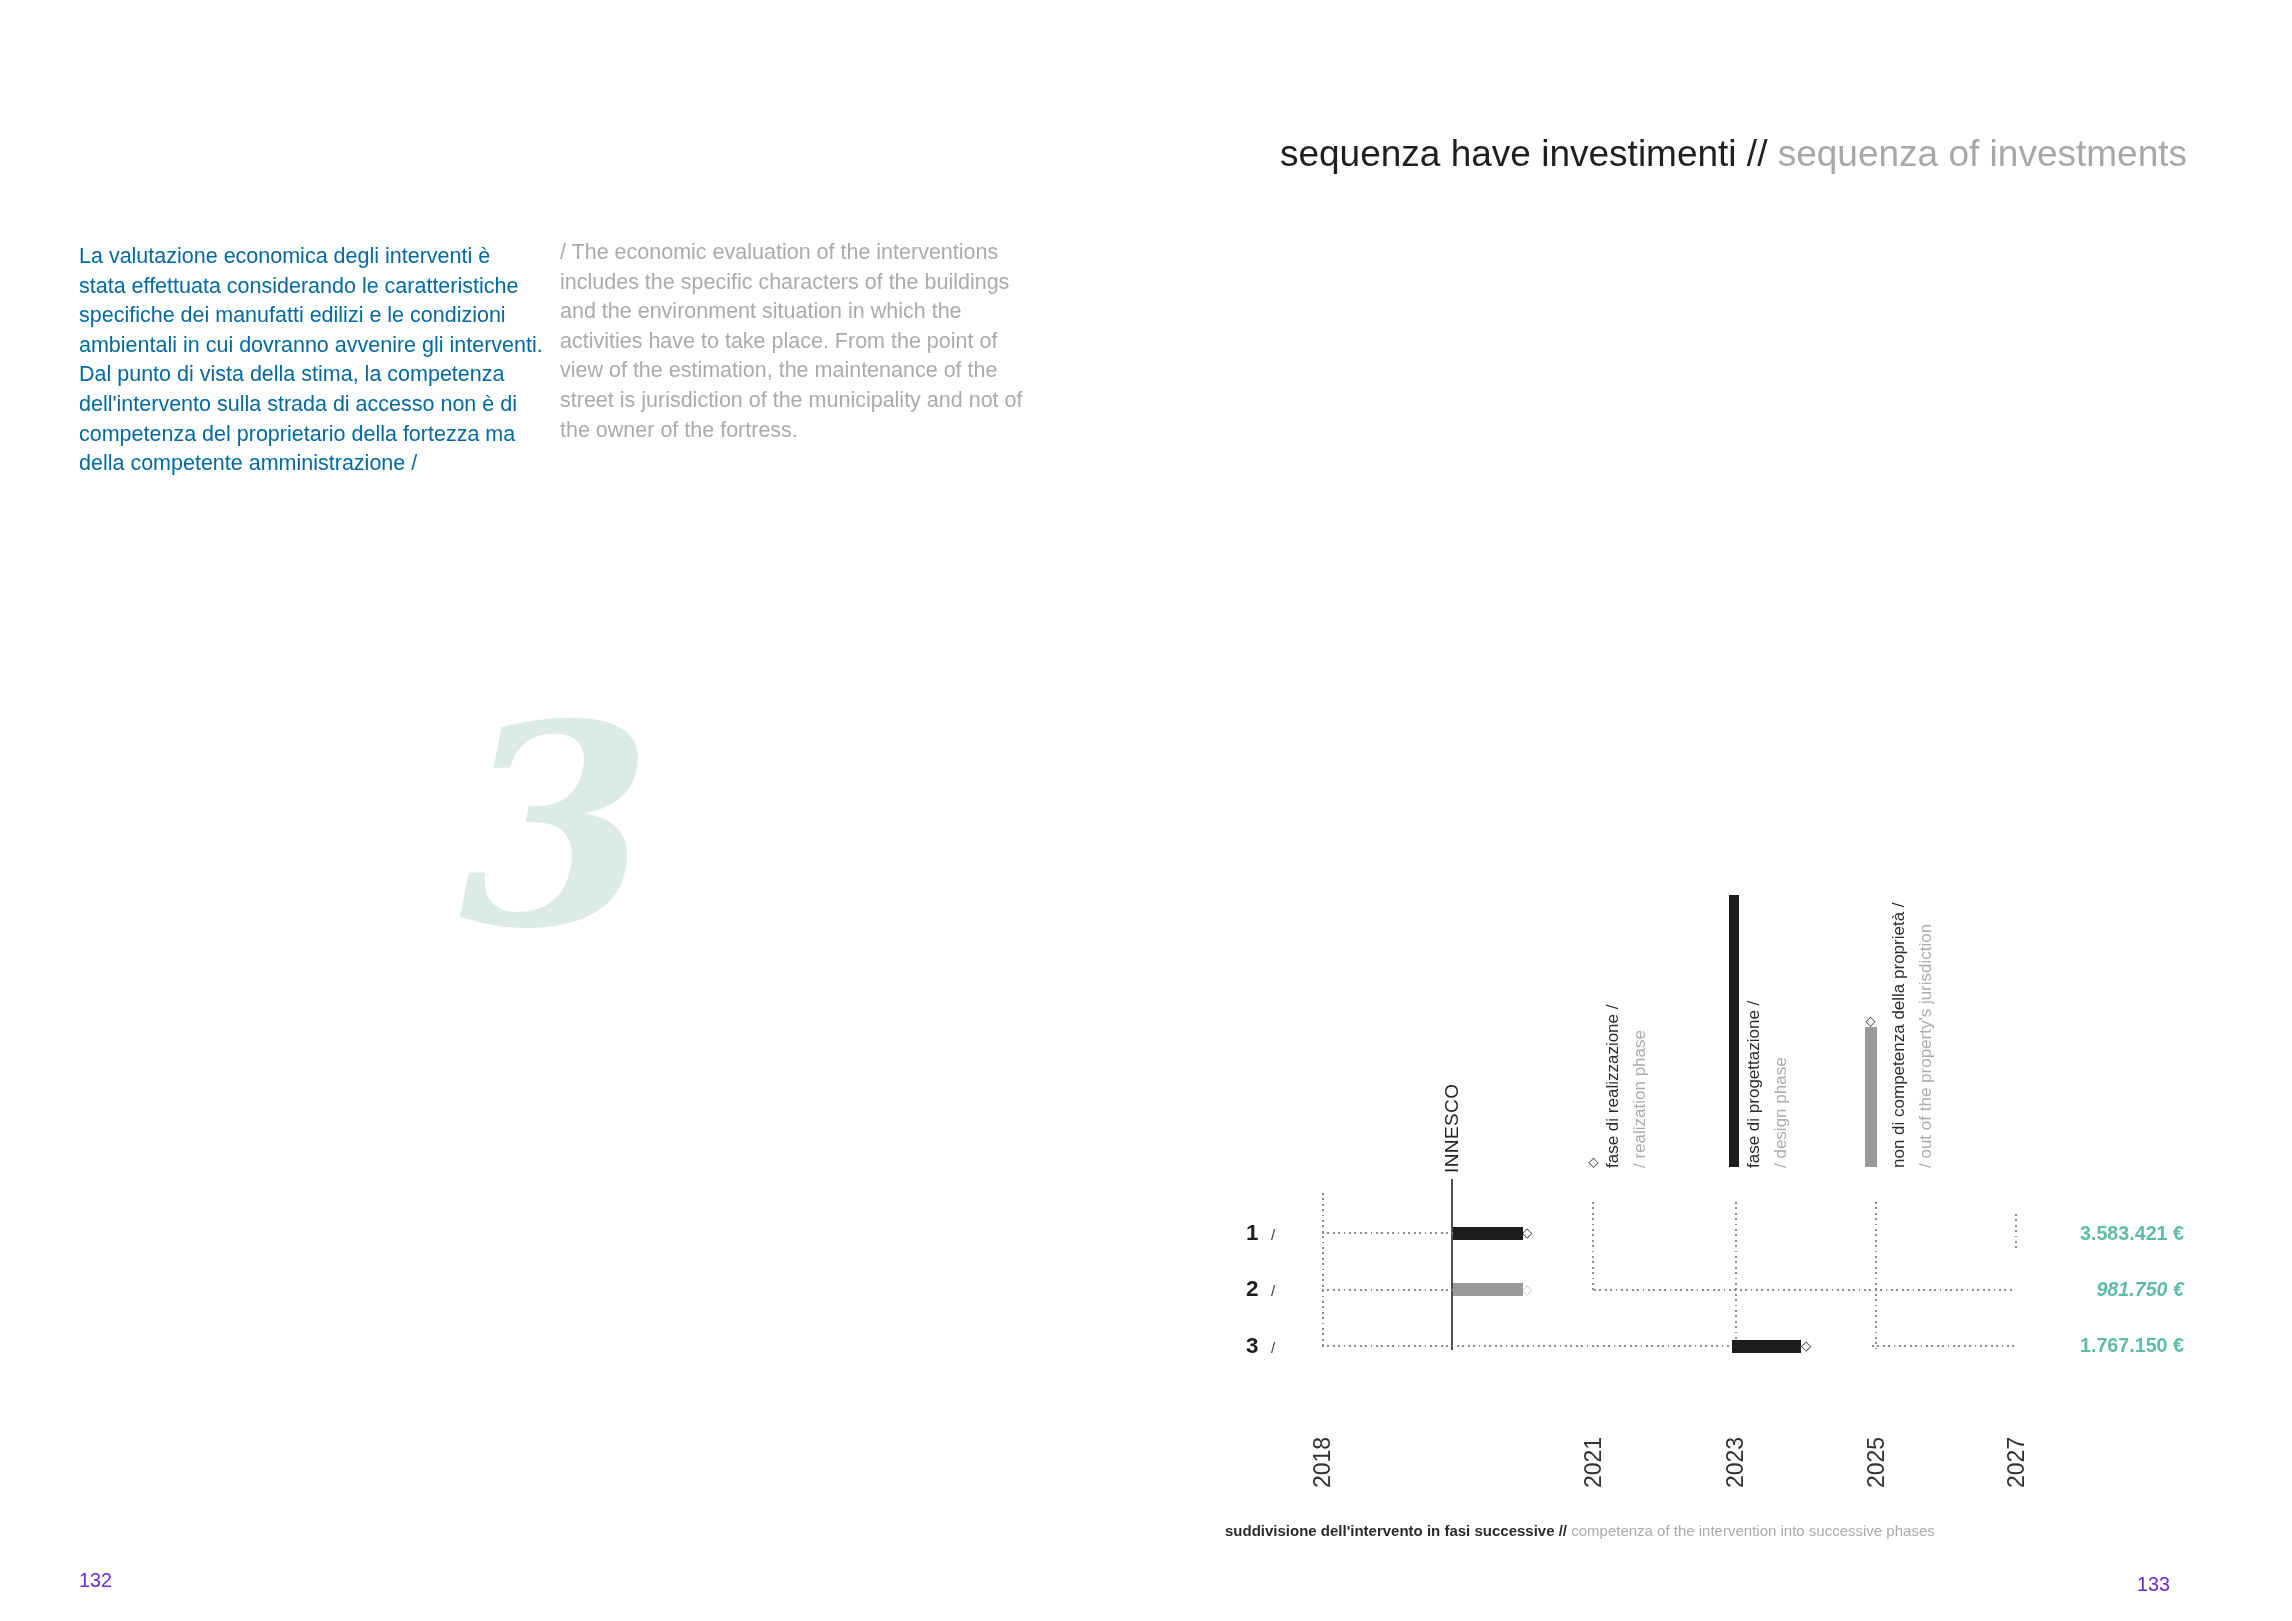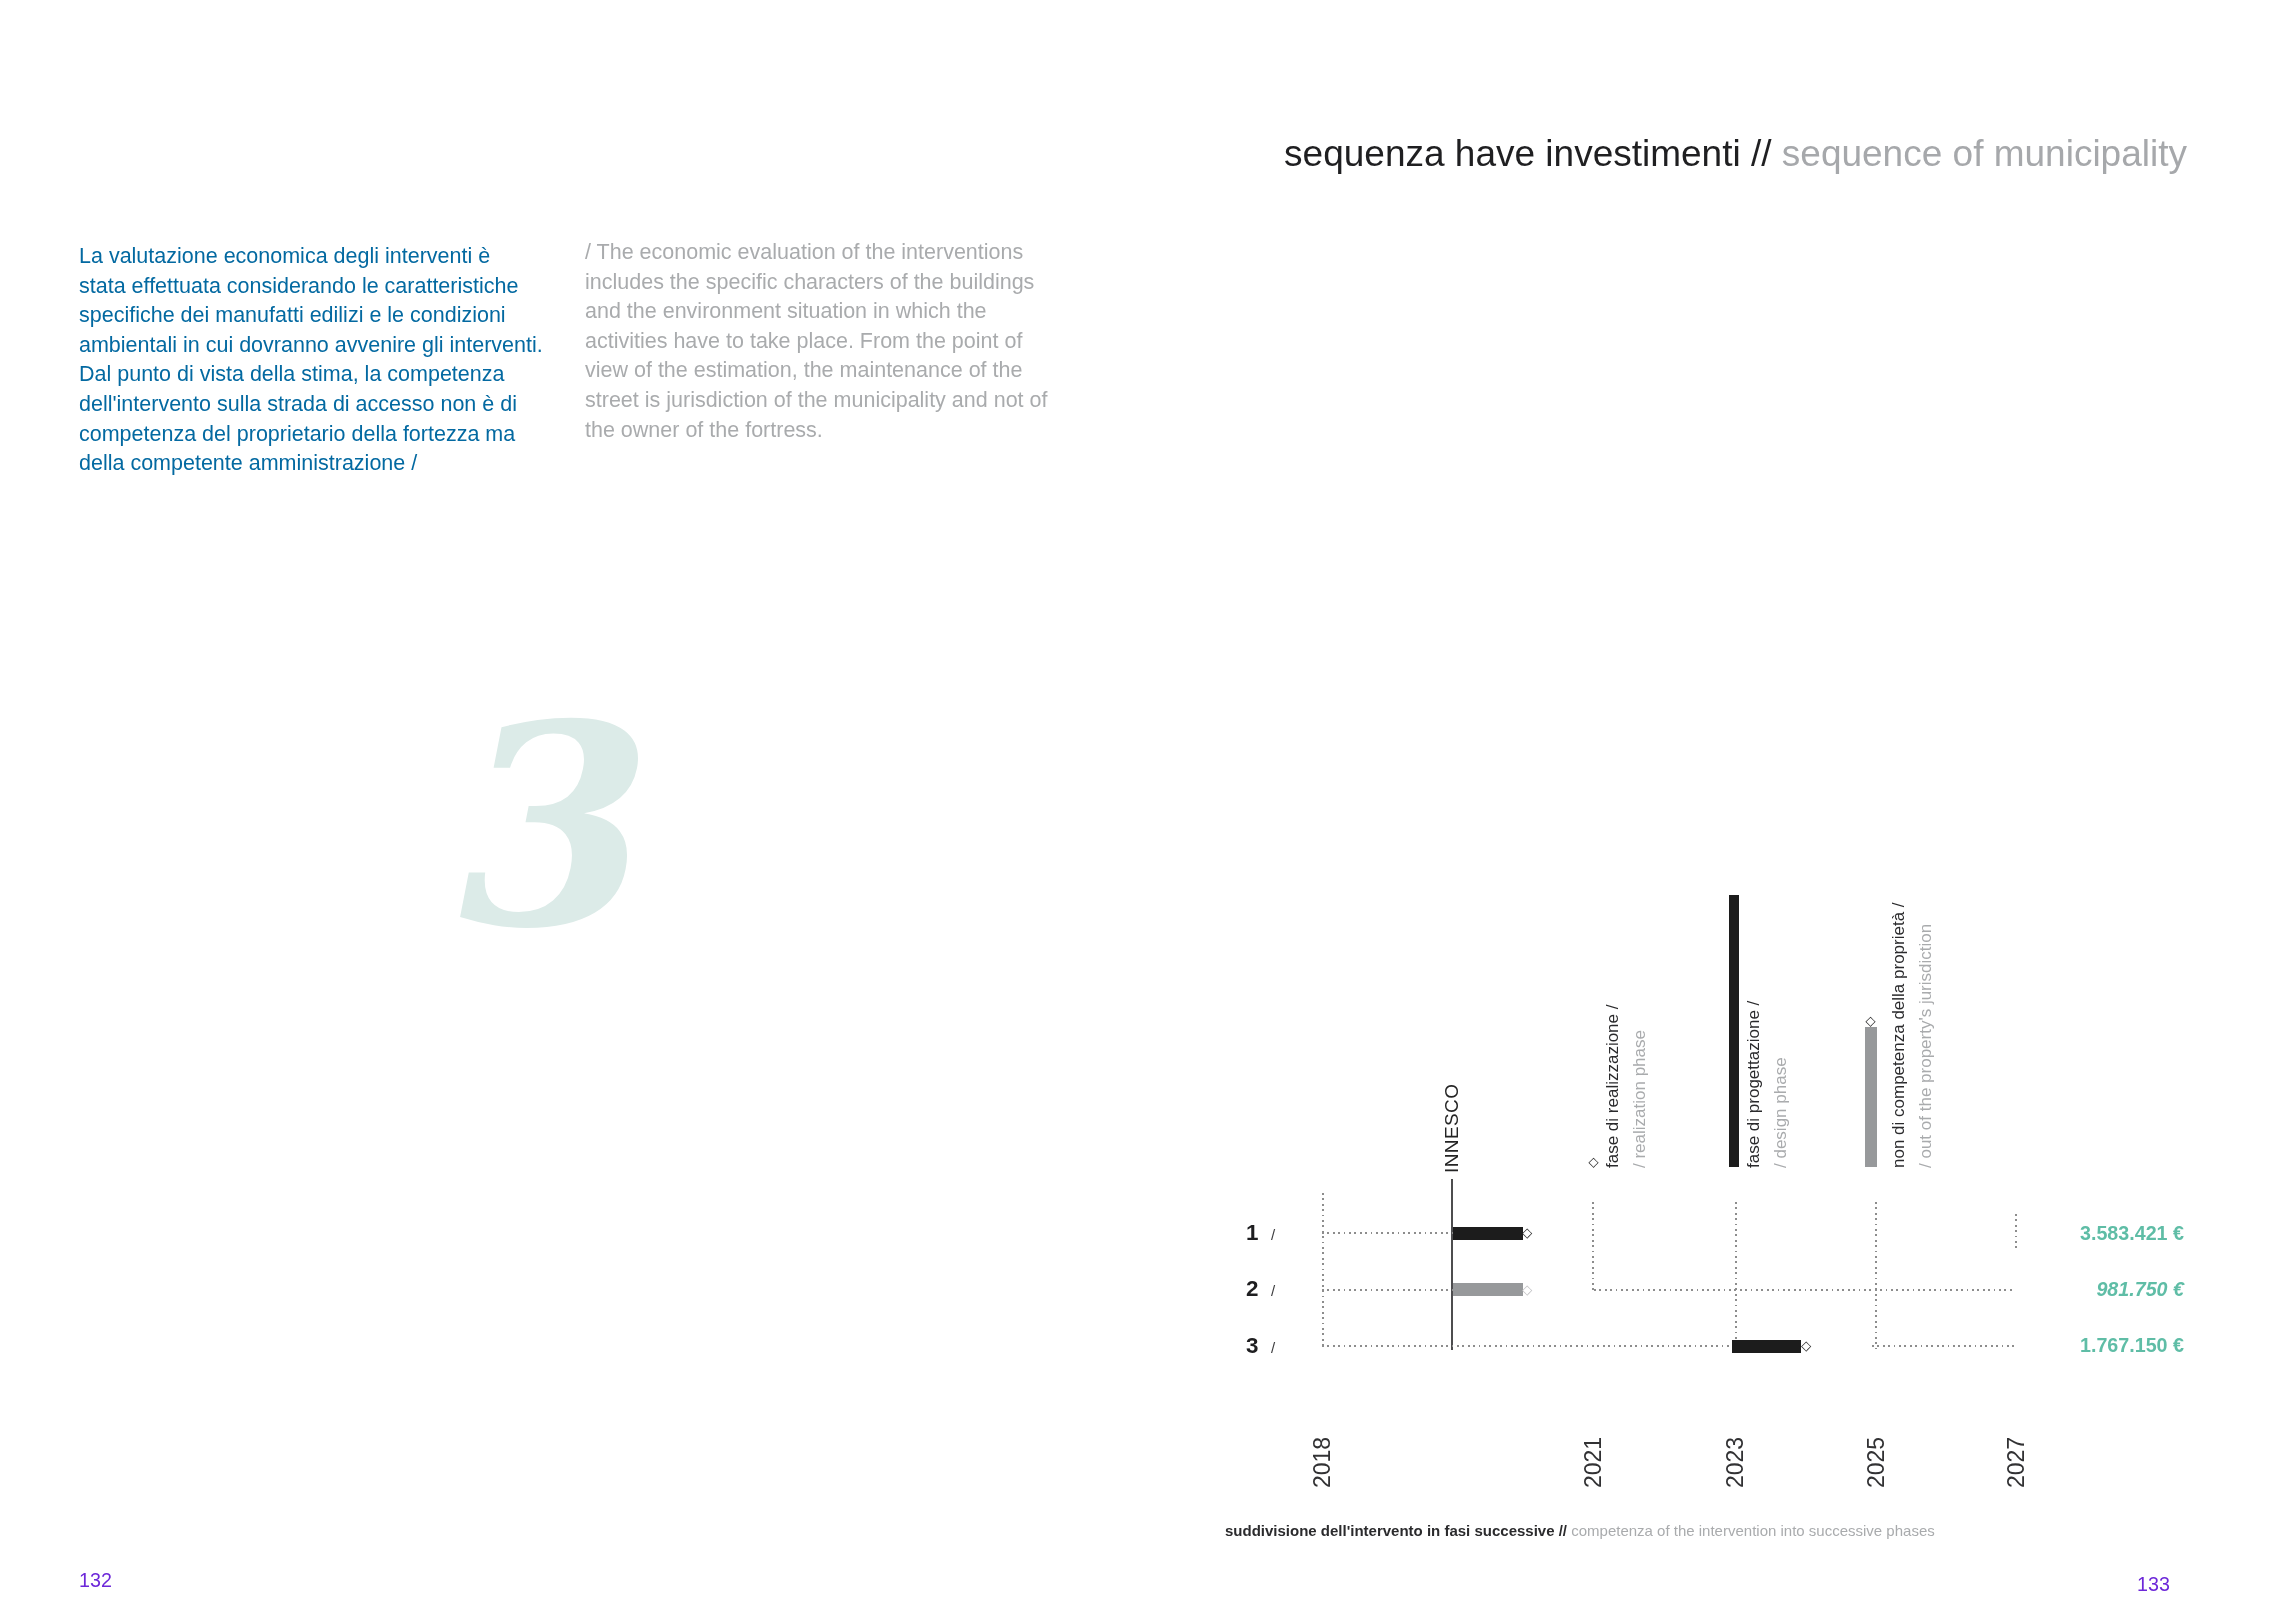--- a/index.html
+++ b/index.html
@@ -7,21 +7,21 @@
           font-family:"Liberation Sans","DejaVu Sans",sans-serif;color:#3a3a3c;}
   .abs{position:absolute;}
   
   #title-left{left:79px;top:125px;font-size:39px;font-weight:bold;letter-spacing:-0.4px;color:#1d1d1f;white-space:nowrap;}
   #title-left .en{color:#9b9da0;}
   #title-right{right:106px;top:133px;font-size:37px;font-weight:normal;color:#1f1f21;white-space:nowrap;}
   #title-right .en{color:#a6a8ab;}
   
   .para{font-size:21.5px;line-height:29.6px;white-space:pre-line;}
   #para-it{left:79px;top:242px;width:502px;color:#0369a1;}
-  #para-en{left:585px;top:238px;width:466px;color:#a9abad;}
+  #para-en{left:560px;top:238px;width:466px;color:#a9abad;}
   
   #watermark{left:459px;top:688px;font-family:"DejaVu Serif","Liberation Serif",serif;
              font-style:italic;font-weight:bold;font-size:278px;line-height:278px;color:#dcebe8;}
   
   .vlabel{position:absolute;transform-origin:0 0;transform:rotate(-90deg);white-space:nowrap;}
   .dot-h{position:absolute;height:1.8px;background-image:repeating-linear-gradient(to right,#8d8d8d 0 1.8px,transparent 1.8px 5.4px);}
   .dot-v{position:absolute;width:1.8px;background-image:repeating-linear-gradient(to bottom,#8d8d8d 0 1.8px,transparent 1.8px 5.4px);}
   .bar{position:absolute;}
   .bar.black{background:#1c1c1c;}
   .bar.gray{background:#97999b;}
@@ -68,21 +68,21 @@
 and the environment situation in which the
 activities have to take place. From the point of
 view of the estimation, the maintenance of the
 street is jurisdiction of the municipality and not of
 the owner of the fortress.</div>
 
   <div class="abs" id="watermark">3</div>
 
   <div class="abs pagenum" style="left:79px;top:1569px;">132</div>
 
-  <div class="abs" id="title-right"><span>sequenza have investimenti //</span><span class="en"> sequence of municipality</span></div>
+  <div class="abs" id="title-right"><span>sequenza have investimenti //</span><span class="en"> sequenza of investments</span></div>
 
   <div>
 
     <div class="vlabel" id="innesco" style="left:1441px;top:1173px;">INNESCO</div>
     <div class="abs" id="innesco-line"></div>
 
     <div class="chain v" style="left:1585px;top:1168px;width:278px;">◇</div>
     <div class="vlabel legend-lines" style="left:1599px;top:1168px;">
       <div>fase di realizzazione /</div>
       <div class="en">/ realization phase</div>

